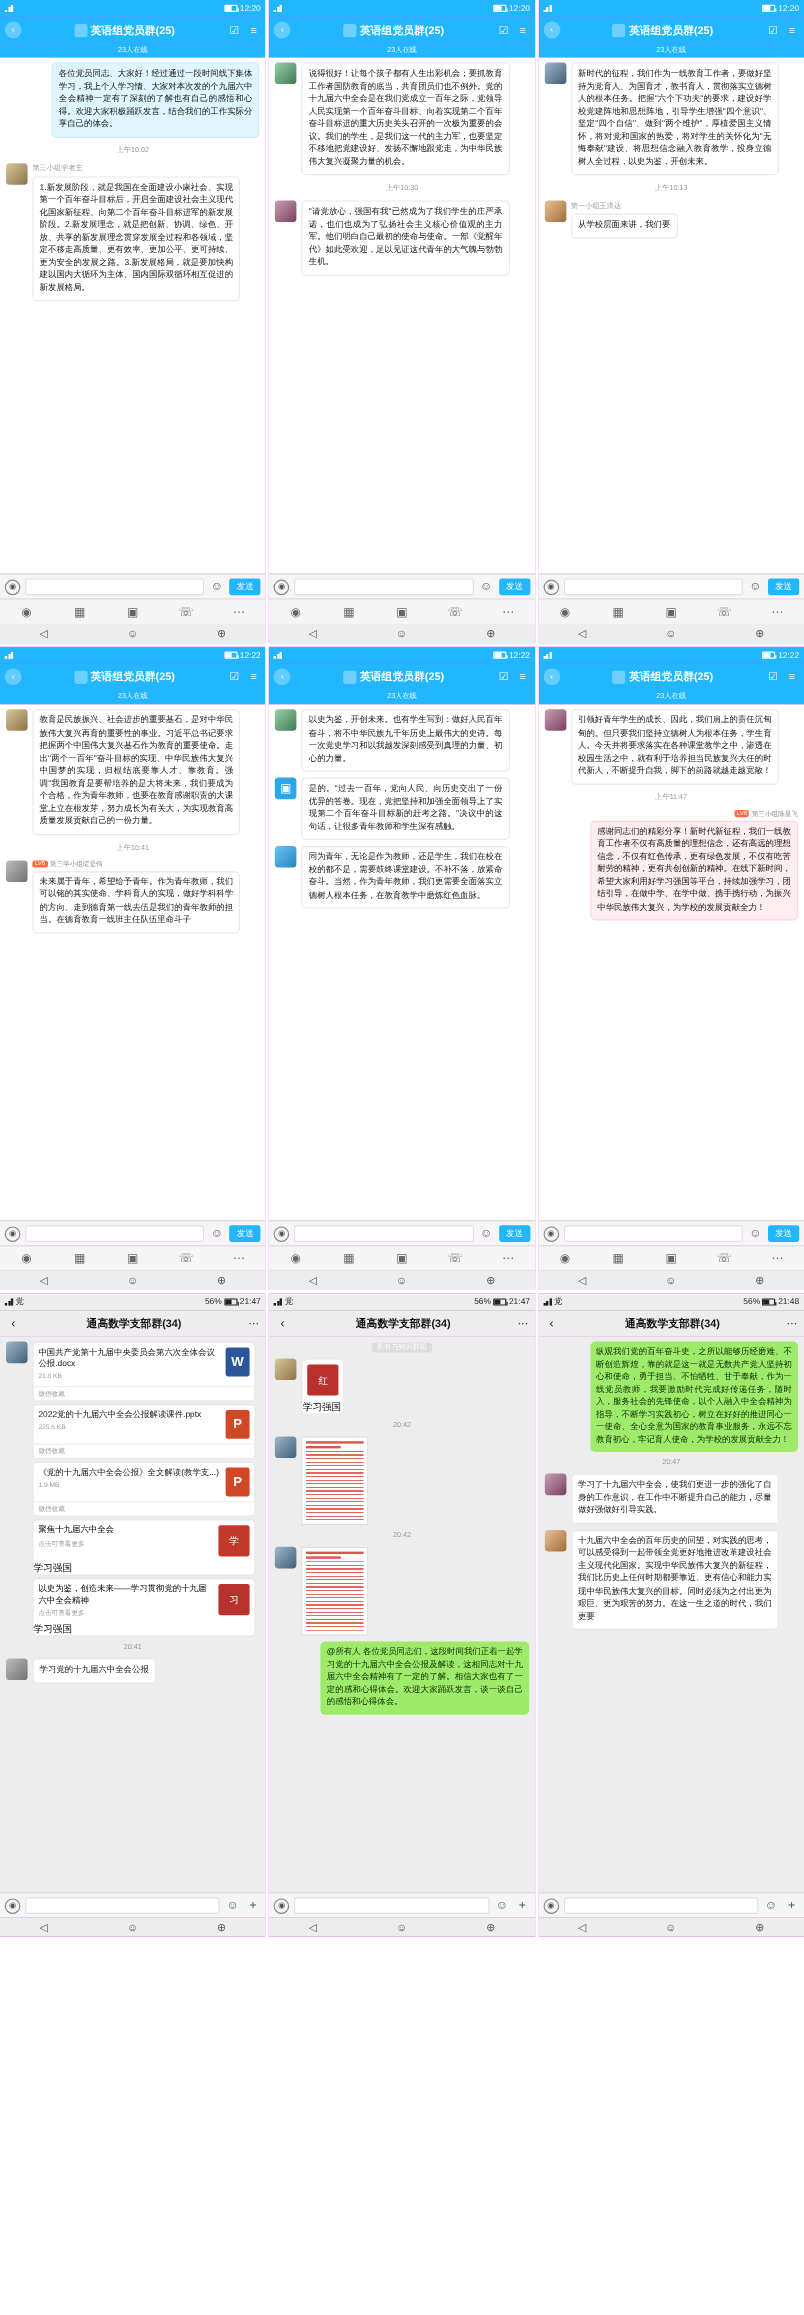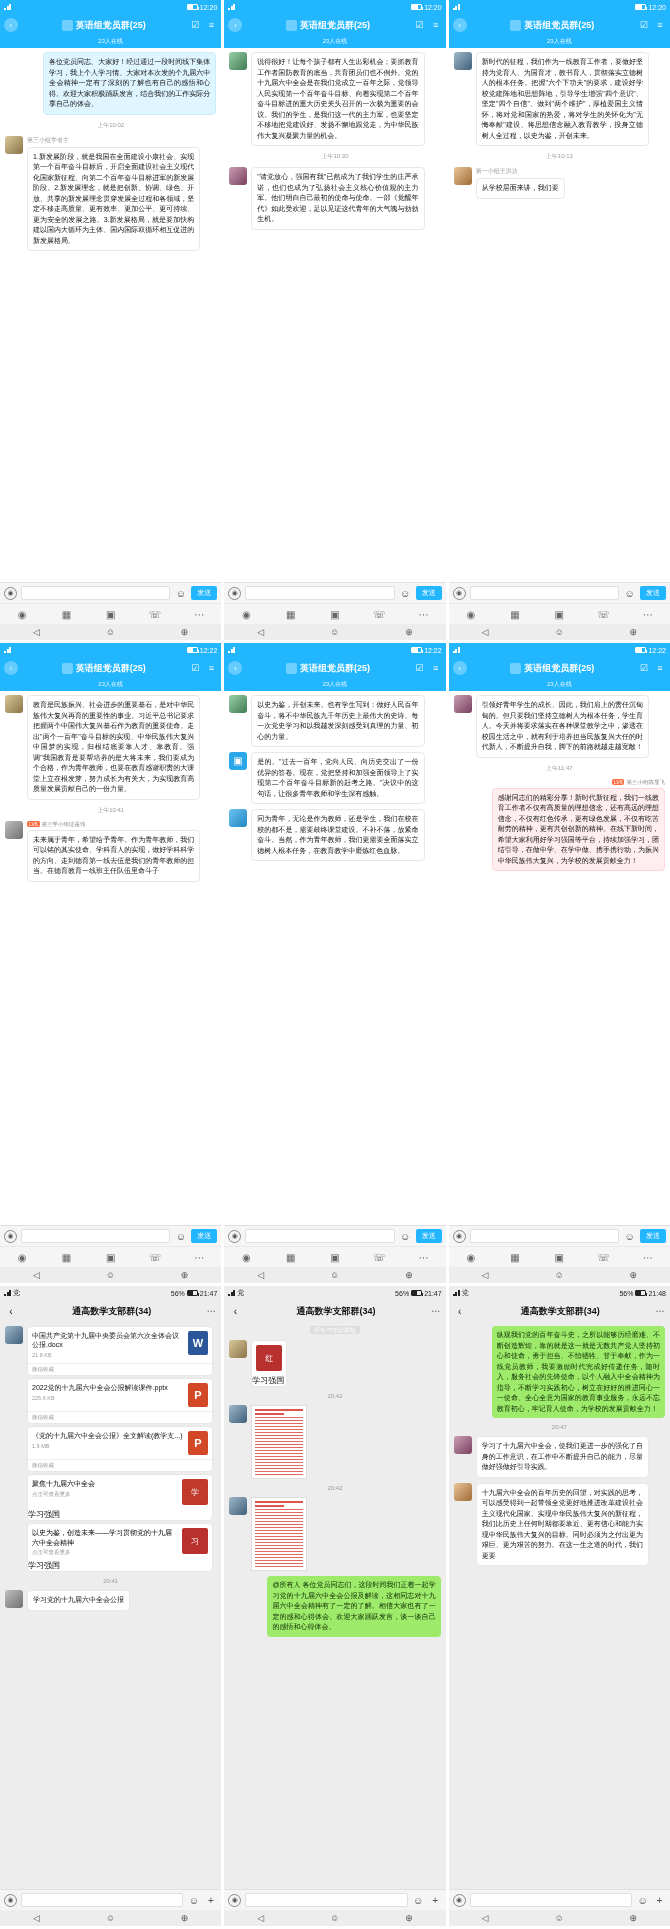--- a/index.html
+++ b/index.html
@@ -11,21 +11,21 @@
   }
   .grid {
     display: grid;
     grid-template-columns: repeat(3, 1fr);
     gap: 3px;
     background: #ffffff;
   }
   .phone {
     position: relative;
     width: 100%;
-    height: 640px;
+    height: 536px;
     background: #d946ef;
     overflow: hidden;
     display: flex;
     flex-direction: column;
     font-size: 8px;
   }
 
   
   .statusbar {
     height: 14px;

